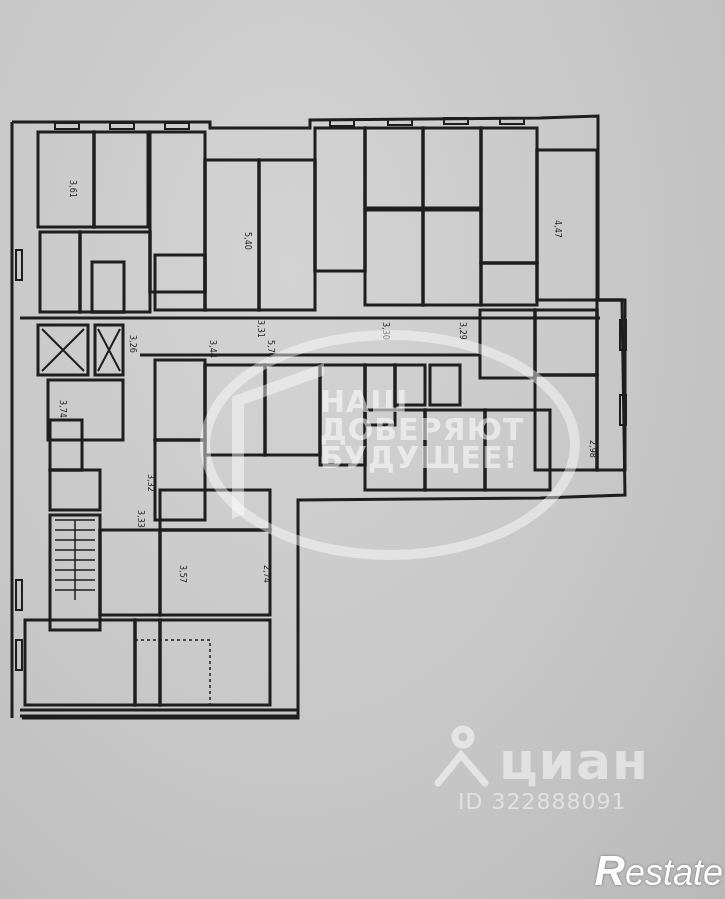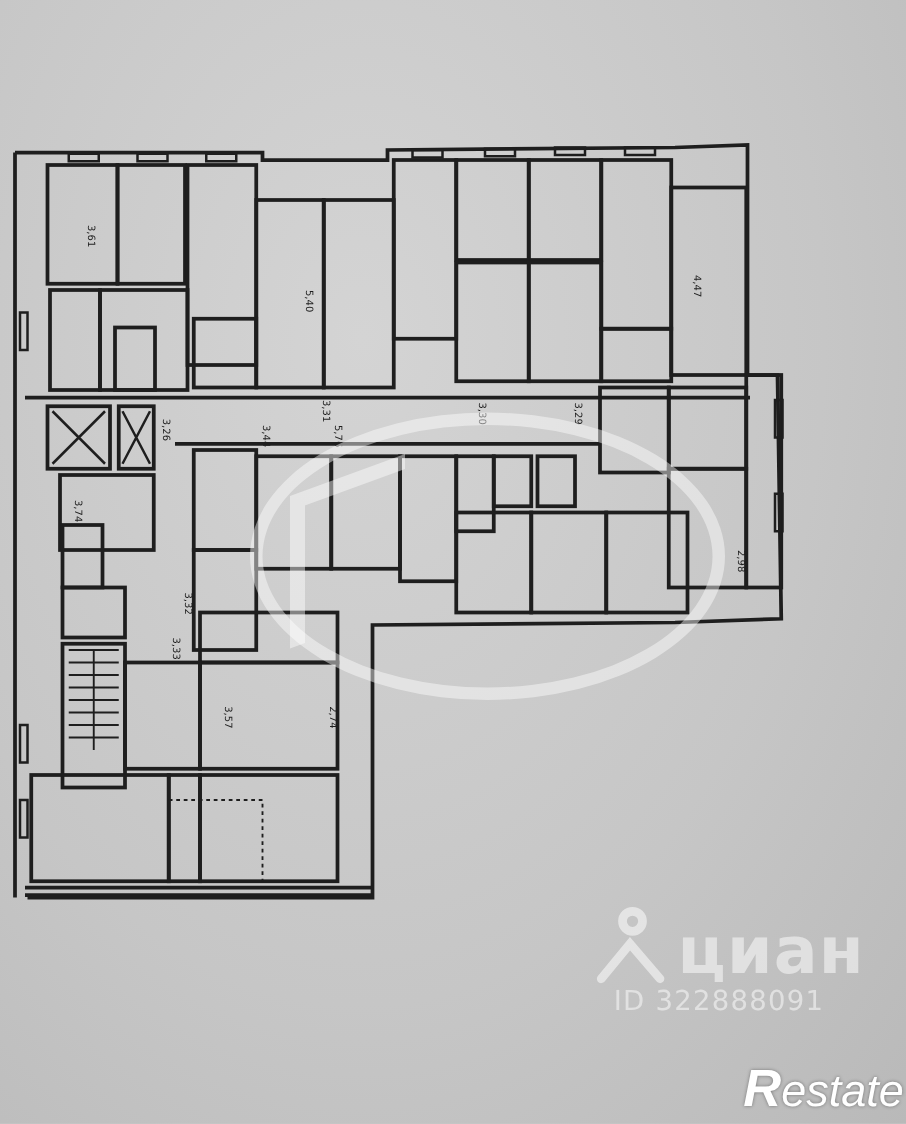--- a/index.html
+++ b/index.html
@@ -29,26 +29,26 @@
   }
   .wm-text div { white-space: nowrap; }
   .wm-house {
     position: absolute; left: 232px; top: 380px; width: 80px; height: 110px;
     border-left: 12px solid rgba(255,255,255,0.45);
     border-top: 12px solid rgba(255,255,255,0.45);
     transform: skewY(-20deg);
     pointer-events: none;
   }
   .cian {
-    position: absolute; left: 476px; top: 725px; color: rgba(235,235,235,0.75);
+    position: absolute; left: 433px; top: 725px; color: rgba(235,235,235,0.75);
     pointer-events: none;
   }
   .cian-logo { display: flex; align-items: flex-end; gap: 6px; }
   .cian-name { font-size: 52px; font-weight: bold; line-height: 52px; letter-spacing: 1px; }
-  .cian-id { font-size: 22px; margin-left: 15px; margin-top: 2px; letter-spacing: 1px; }
+  .cian-id { font-size: 22px; margin-left: 25px; margin-top: 2px; letter-spacing: 1px; }
   .restate {
     position: absolute; right: 2px; bottom: 0px; color: #ffffff;
     font-family: "Liberation Sans", sans-serif; font-style: italic;
     font-size: 36px; line-height: 52px;
     text-shadow: 0 0 3px rgba(0,0,0,0.4);
   }
   .restate .big-r { font-weight: bold; font-size: 42px; }
 </style>
 </head>
 <body>
@@ -151,20 +151,25 @@
       <text x="180" y="565" transform="rotate(90 180 565)">3,57</text>
       <text x="264" y="565" transform="rotate(90 264 565)">2,74</text>
       <text x="245" y="232" transform="rotate(90 245 232)">5,40</text>
       <text x="555" y="220" transform="rotate(90 555 220)">4,47</text>
       <text x="590" y="440" transform="rotate(90 590 440)">2,98</text>
     </g>
   </svg>
 
   <div class="wm-center"></div>
   <div class="wm-house"></div>
+  <div class="wm-text">
+    <div>НАШ</div>
+    <div>ДОВЕРЯЮТ</div>
+    <div>БУДУЩЕЕ!</div>
+  </div>
 
   <div class="cian">
     <div class="cian-logo">
       <svg width="60" height="62" viewBox="0 0 60 62">
         <g fill="none" stroke="rgba(235,235,235,0.8)" stroke-width="7" stroke-linecap="round">
           <circle cx="30" cy="12" r="8"></circle>
           <path d="M5 58 L28 30 L52 58"></path>
         </g>
       </svg>
       <span class="cian-name">циан</span>

